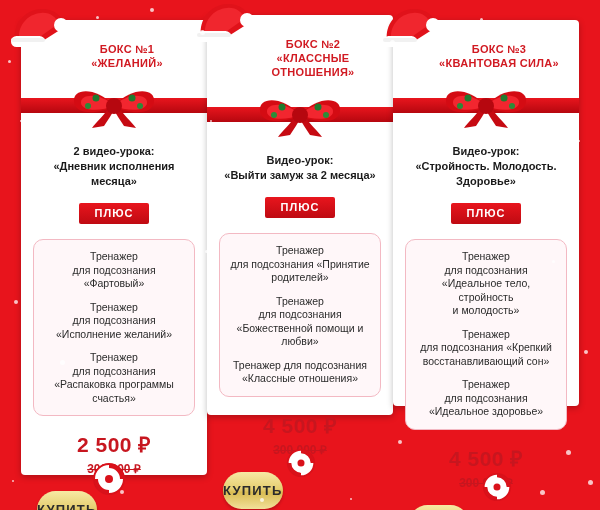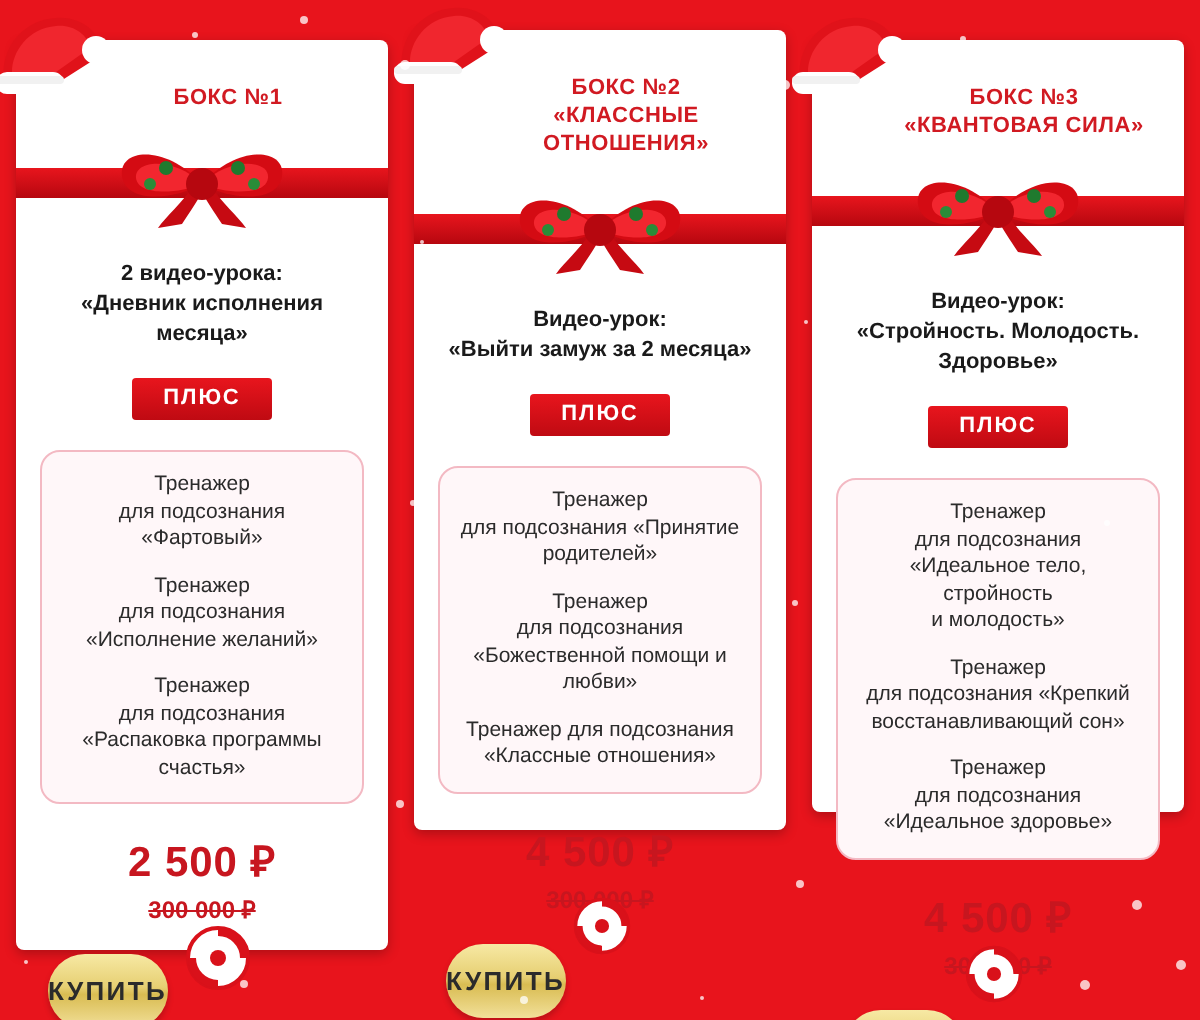--- a/index.html
+++ b/index.html
@@ -14,21 +14,21 @@
     position: relative;
   }
 
   
   .snow { position: absolute; border-radius: 50%; background: rgba(255,255,255,0.75); pointer-events: none; }
 
   .stage {
     position: absolute;
     inset: 0;
     display: flex;
-    justify-content: space-between;
+    justify-content: center;
     padding: 10px 8px 0 8px;
   }
 
   .card {
     position: relative;
     width: 186px;
     background: #ffffff;
     border-radius: 4px;
     box-shadow: 0 2px 6px rgba(0,0,0,0.25);
     padding: 8px 10px 14px 10px;
@@ -157,20 +157,21 @@
   <div class="card c1">
     <svg class="hat" viewBox="0 0 56 46">
       <path d="M4 34 C2 20 12 4 30 3 C44 2 54 12 52 22 L30 36 Z" fill="#e0121a"></path>
       <path d="M8 30 C8 20 16 8 30 7 C38 6 46 11 47 18 L30 30 Z" fill="#f0262e"></path>
       <ellipse cx="50" cy="19" rx="7" ry="7" fill="#ffffff"></ellipse>
       <rect x="0" y="30" width="34" height="11" rx="5.5" fill="#ffffff"></rect>
       <rect x="0" y="32" width="34" height="4" rx="2" fill="#f1f1f1"></rect>
     </svg>
     <div class="card-title">
       <div>БОКС №1</div>
+      <div>«ЖЕЛАНИЙ»</div>
     </div>
 
     <div class="ribbon-wrap">
       <div class="ribbon-band"></div>
       <svg class="bow" width="96" height="48" viewBox="0 0 96 48">
         <path d="M48 24 C30 4 6 6 8 20 C10 34 34 32 48 24 Z" fill="#d40b13"></path>
         <path d="M48 24 C66 4 90 6 88 20 C86 34 62 32 48 24 Z" fill="#d40b13"></path>
         <path d="M48 24 C34 10 14 12 15 21 C16 30 36 29 48 24 Z" fill="#f2262f"></path>
         <path d="M48 24 C62 10 82 12 81 21 C80 30 60 29 48 24 Z" fill="#f2262f"></path>
         <path d="M44 24 C38 34 30 40 26 46 L38 44 C42 38 46 32 48 28 Z" fill="#c60a12"></path>

